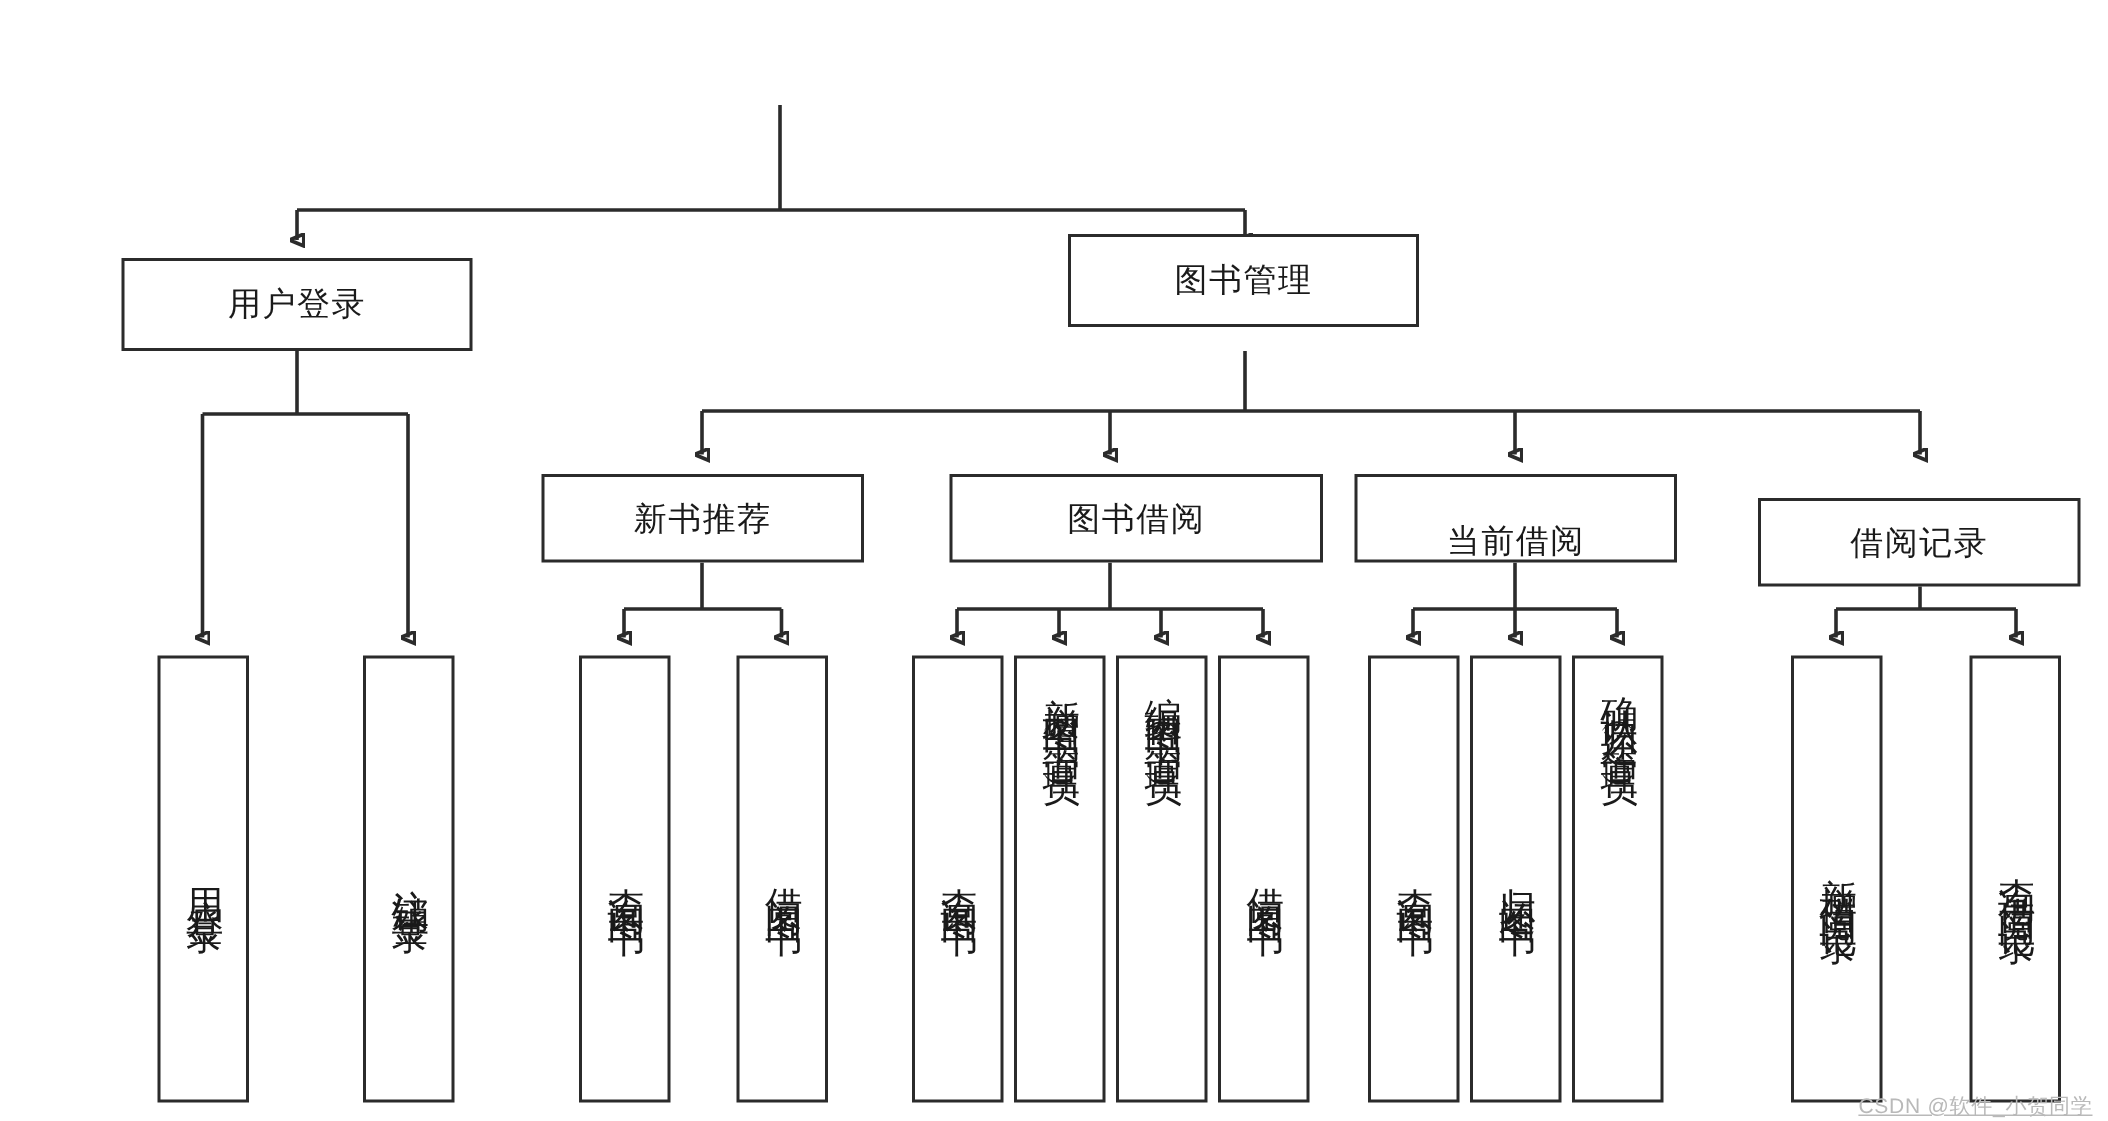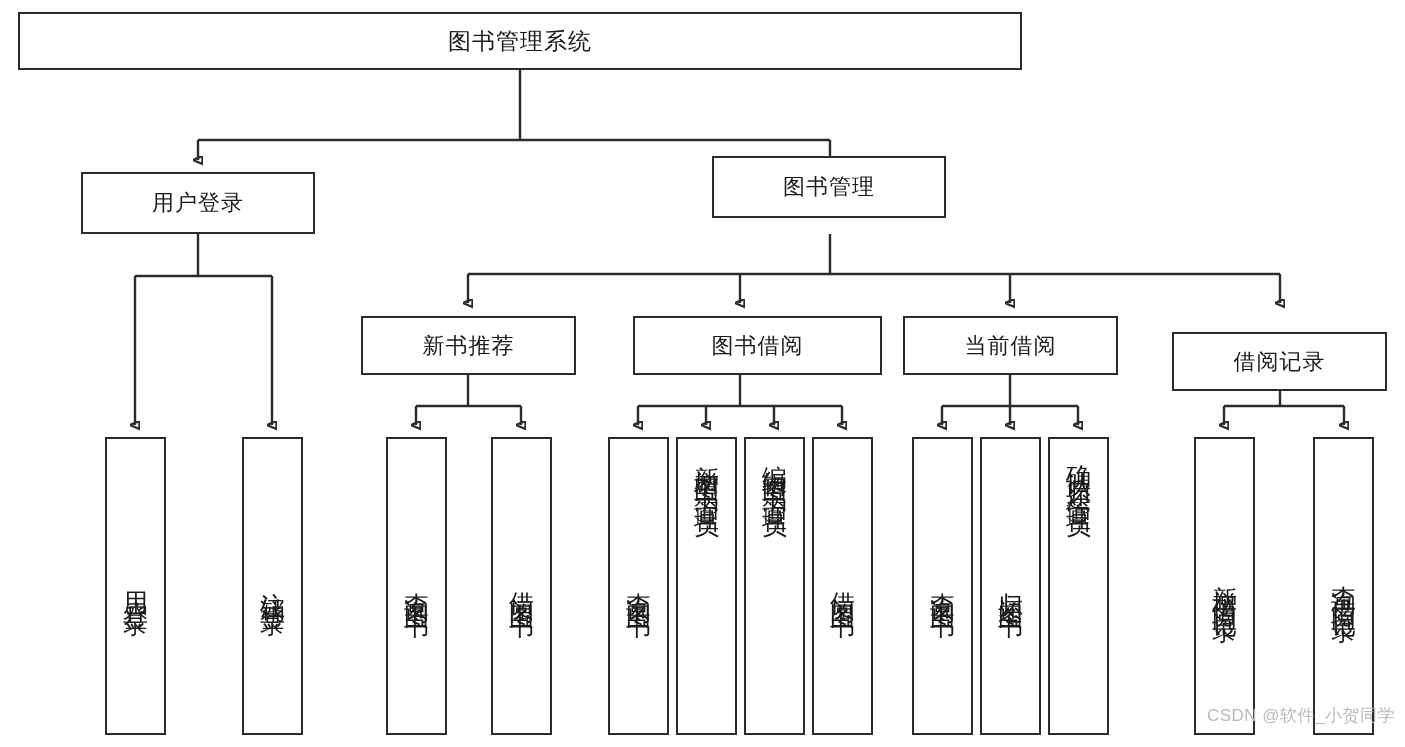--- a/index.html
+++ b/index.html
@@ -60,25 +60,26 @@
     pointer-events:none;
   }
   svg#wires path, svg#wires line{
     stroke:#2b2b2b;
     stroke-width:2.4;
     fill:none;
   }
   .wm{
     position:absolute;
     right:10px;
-    bottom:20px;
-    font-size:17px;
+    bottom:0;
+    font-size:14px;
     color:#b9b9b9;
     letter-spacing:.5px;
     white-space:nowrap;
+    text-decoration:underline;
   }
 </style>
 </head>
 <body>
 
 <div id="canvas">
 
   <svg id="wires" viewBox="0 0 1405 747">
     <defs>
       <marker id="arrow" markerWidth="10" markerHeight="10" refX="4.5" refY="5" orient="auto" markerUnits="userSpaceOnUse">
@@ -120,38 +121,35 @@
     <path d="M942,406 L942,425" marker-end="url(#arrow)"></path>
     <path d="M1010,406 L1010,425" marker-end="url(#arrow)"></path>
     <path d="M1078,406 L1078,425" marker-end="url(#arrow)"></path>
 
     <path d="M1280,375 L1280,406"></path>
     <path d="M1224,406 L1344,406"></path>
     <path d="M1224,406 L1224,425" marker-end="url(#arrow)"></path>
     <path d="M1344,406 L1344,425" marker-end="url(#arrow)"></path>
   </svg>
 
-  <div class="node h root" style="left:18px;top:12px;width:1004px;height:58px;">
-    <span class="label">图书管理系统</span>
-  </div>
 
   <div class="node h" style="left:81px;top:172px;width:234px;height:62px;">
     <span class="label">用户登录</span>
   </div>
   <div class="node h" style="left:712px;top:156px;width:234px;height:62px;">
     <span class="label">图书管理</span>
   </div>
 
   <div class="node h" style="left:361px;top:316px;width:215px;height:59px;">
     <span class="label">新书推荐</span>
   </div>
   <div class="node h" style="left:633px;top:316px;width:249px;height:59px;">
     <span class="label">图书借阅</span>
   </div>
-  <div class="node h" style="left:903px;top:316px;width:215px;height:59px;">
+  <div class="node h" style="left:903px;top:316px;width:215px;height:59px;align-items:flex-end;">
     <span class="label">当前借阅</span>
   </div>
   <div class="node h" style="left:1172px;top:332px;width:215px;height:59px;">
     <span class="label">借阅记录</span>
   </div>
 
   <div class="node v" style="left:105px;top:437px;width:61px;height:298px;">
     <span class="label">用户登录</span>
   </div>
   <div class="node v" style="left:242px;top:437px;width:61px;height:298px;">

